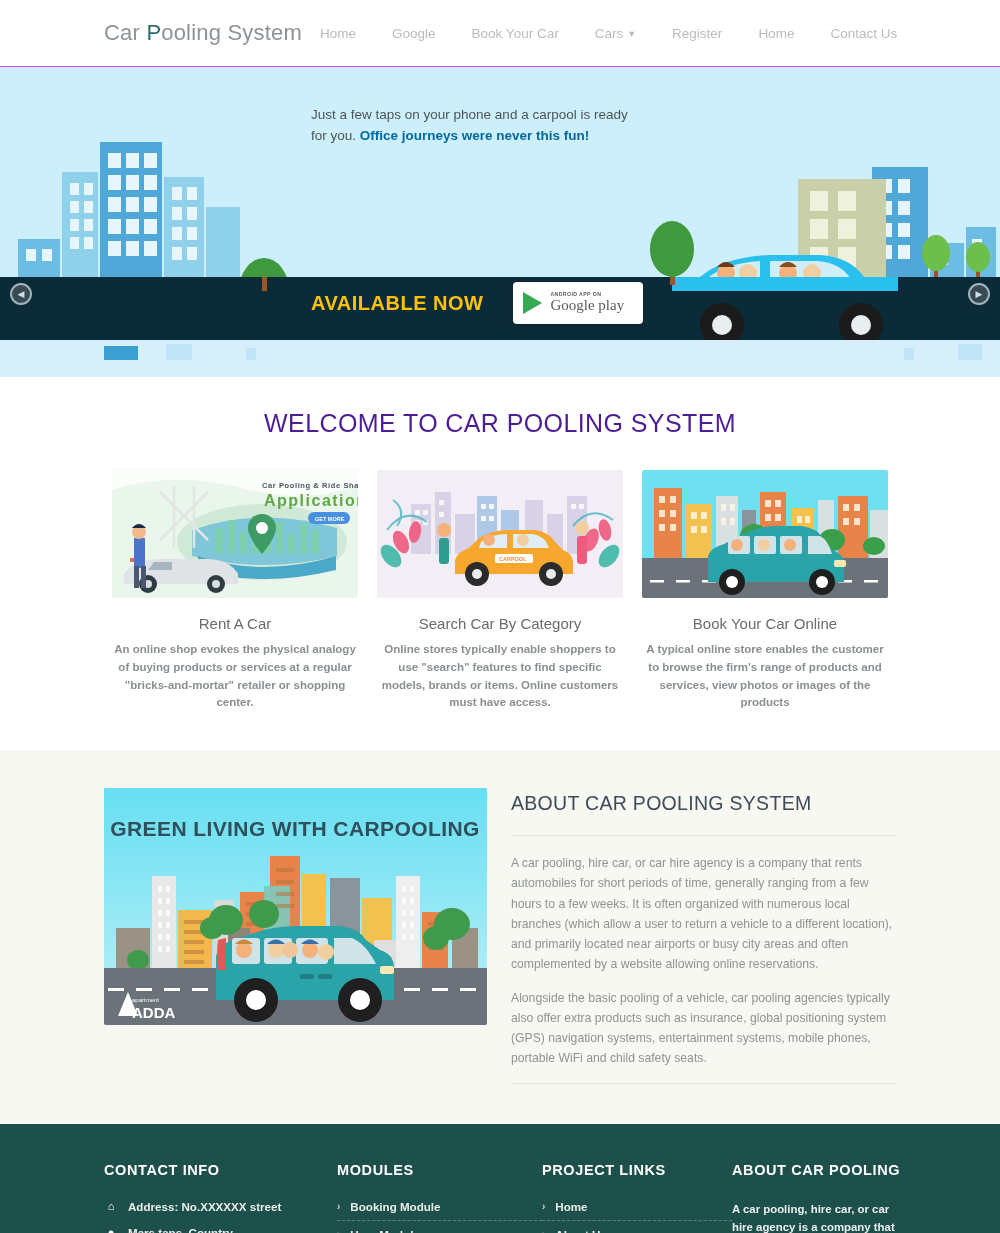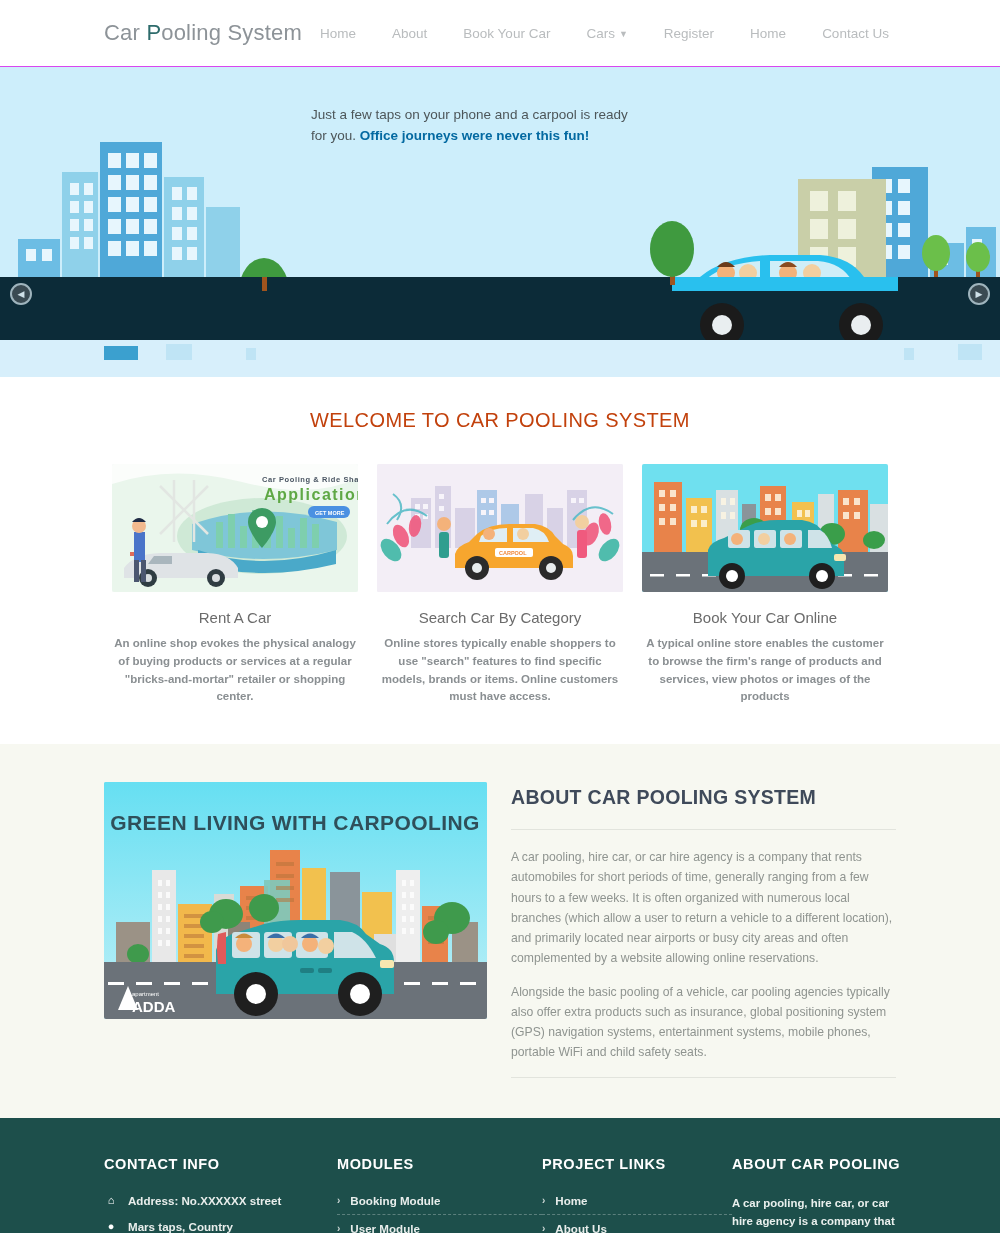--- a/index.html
+++ b/index.html
@@ -109,21 +109,21 @@
   .hero-bottom-strip {
     height: 37px; background: #d7effb; position: relative; overflow:hidden;
   }
 
   
   .welcome {
     padding: 32px 0 0;
     text-align: center;
   }
   .welcome h2 {
-    font-size: 20px; font-weight: 400; color: #c2410c; letter-spacing: .4px;
+    font-size: 25px; font-weight: 400; color: #4c1d95; letter-spacing: .4px;
   }
   .cards {
     display: flex; justify-content: center; gap: 19px;
     padding: 32px 104px 0;
   }
   .card { width: 246px; }
   .card .thumb {
     width: 246px; height: 128px; border-radius: 2px; overflow: hidden;
     position: relative; background: #eef4f2;
   }
@@ -142,21 +142,21 @@
     margin-top: 38px; background: #f7f8f1; padding: 38px 104px 40px;
     display: flex; gap: 24px;
   }
   .about-img {
     width: 383px; height: 237px; border-radius: 2px; overflow:hidden;
     position: relative; background: linear-gradient(#77dcee, #b9ecf5);
     flex: none;
   }
   .about-body { flex: 1; padding-top: 4px; }
   .about-body h2 {
-    font-size: 19.5px; font-weight: 700; color: #3f4a5a; letter-spacing: .3px;
+    font-size: 19.5px; font-weight: 400; color: #3f4a5a; letter-spacing: .3px;
   }
   .about-rule { height: 1px; background: #e2e4dd; margin: 20px 0 17px; }
   .about-body p {
     font-size: 12.2px; line-height: 1.65; color: #8f9490; margin-bottom: 14px;
   }
   .about-rule-bottom { height:1px; background:#e2e4dd; margin-top: 6px; }
 
   
   .footer {
     background: #1d4f4b; color: #fff; padding: 38px 104px 44px;
@@ -196,21 +196,21 @@
 
 <header class="site-header">
   <div class="brand">
     <span class="w1">Car </span><span class="w2">P</span><span class="w3">ooling System</span>
   </div>
   <nav class="main-nav" id="nav-root">
       <a class="nav-link" href="#">
         <span>Home</span>
       </a>
       <a class="nav-link" href="#">
-        <span>About</span>
+        <span>Google</span>
       </a>
       <a class="nav-link" href="#">
         <span>Book Your Car</span>
       </a>
       <a class="nav-link" href="#">
         <span>Cars</span>
         <span class="caret">▼</span>
       </a>
       <a class="nav-link" href="#">
         <span>Register</span>
@@ -369,20 +369,30 @@
       <circle cx="722" cy="48" r="22" fill="#1b1b1b"></circle>
         <circle cx="722" cy="48" r="10" fill="#e9eef0"></circle>
       <circle cx="861" cy="48" r="22" fill="#1b1b1b"></circle>
         <circle cx="861" cy="48" r="10" fill="#e9eef0"></circle>
       <rect x="672" y="0" width="226" height="14" fill="#29c0ee"></rect>
       <rect x="262" y="0" width="5" height="14" fill="#a0541e"></rect>
       <rect x="670" y="0" width="5" height="8" fill="#a0541e"></rect>
     </g>
   </svg>
 
+  <div class="avail-row">
+    <div class="avail-now">AVAILABLE NOW</div>
+    <a class="gp-badge">
+      <span class="gp-tri"></span>
+      <span class="gp-text">
+        <span class="sm" style="display:block">ANDROID APP ON</span>
+        <span class="lg" style="display:block">Google play</span>
+      </span>
+    </a>
+  </div>
 
   <div class="slider-arrow left">◀</div>
   <div class="slider-arrow right">▶</div>
 </section>
 
 <div class="hero-bottom-strip">
   <svg width="1000" height="37">
     <rect x="104" y="6" width="34" height="14" fill="#3ba0cf"></rect>
     <rect x="166" y="4" width="26" height="16" fill="#bfe4f5"></rect>
     <rect x="246" y="8" width="10" height="12" fill="#bfe4f5"></rect>

